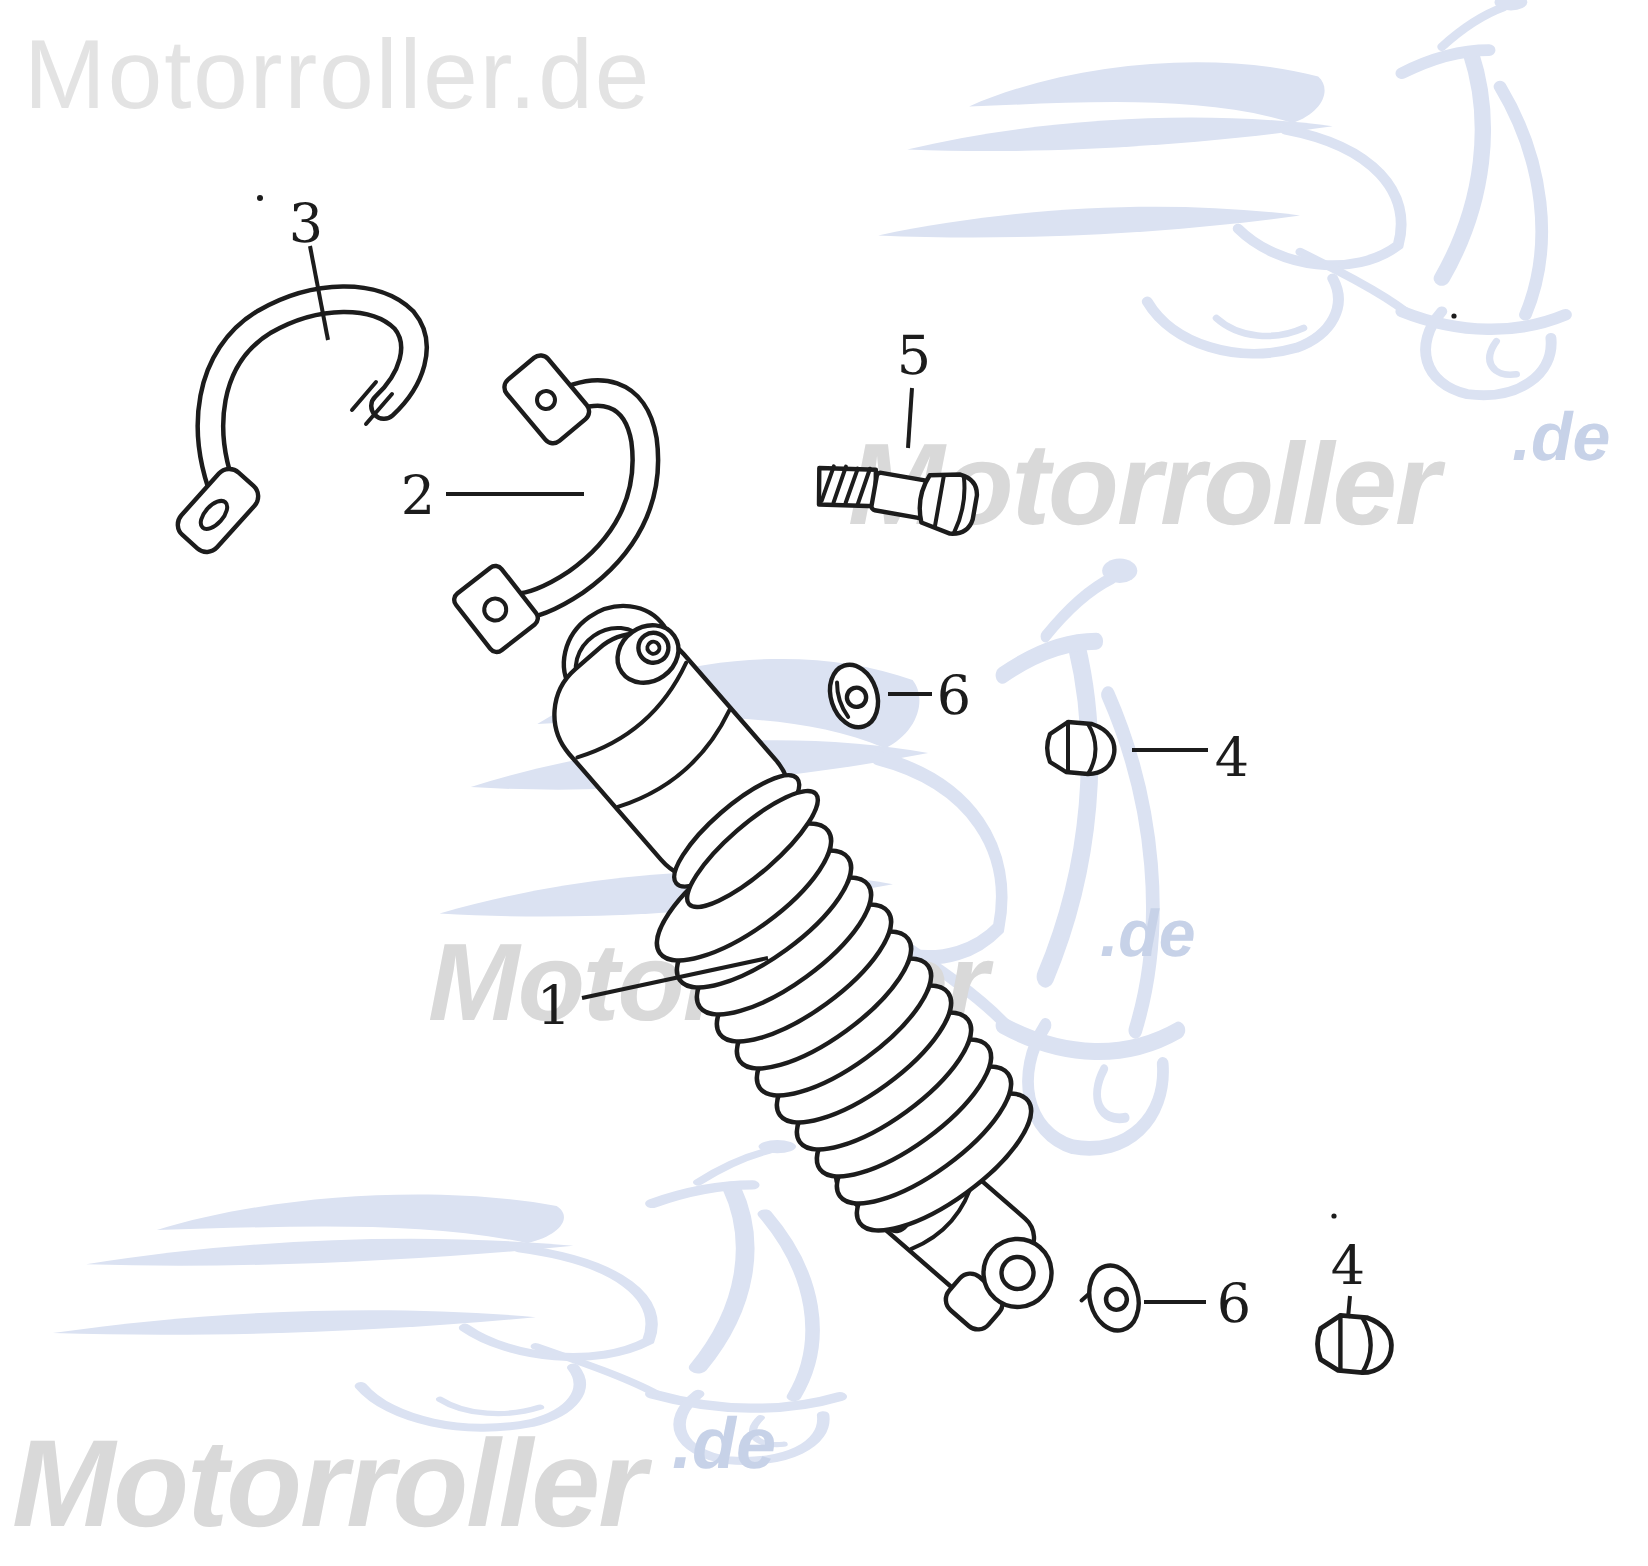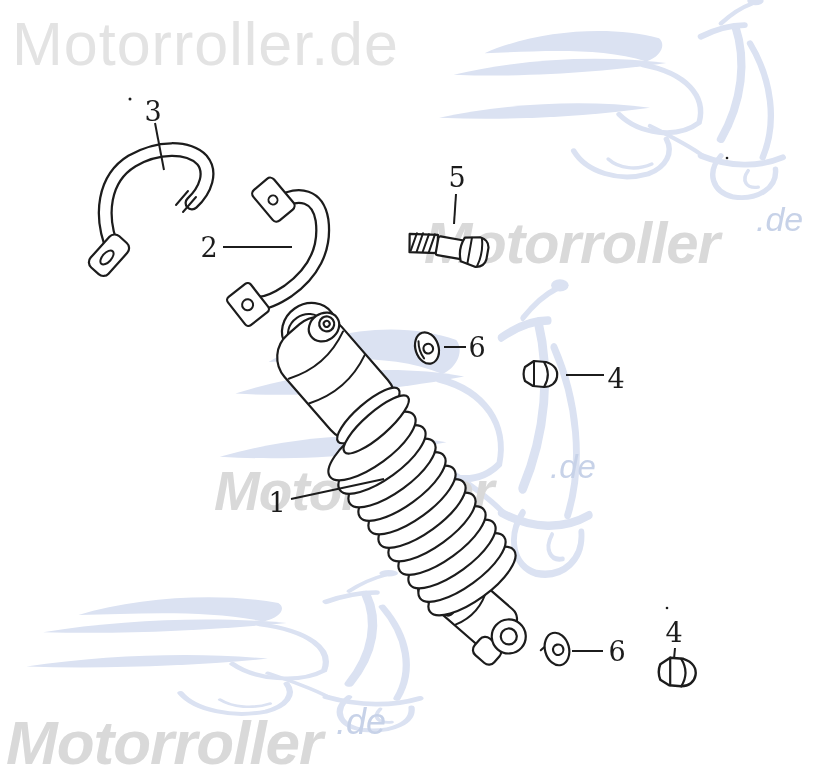--- a/index.html
+++ b/index.html
@@ -7,23 +7,23 @@
     --wm-gray:#d9d9d9;
     --wm-gray-light:#e3e3e3;
     --wm-blue:#c7d2e8;
     --scooter-blue:#dbe2f2;
   }
   html,body{margin:0;padding:0;background:#fff}
   .stage{position:relative;width:824px;height:783px;background:#fff;overflow:hidden;
          font-family:"Liberation Sans",sans-serif}
   .layer{position:absolute;left:0;top:0}
   .wm{position:absolute;white-space:nowrap;line-height:1;user-select:none}
-  .wm-plain{color:var(--wm-gray-light);font-size:61px;font-weight:400;letter-spacing:1px}
+  .wm-plain{color:var(--wm-gray-light);font-size:49px;font-weight:400;letter-spacing:1px}
   .wm-italic{color:var(--wm-gray);font-size:58px;font-weight:700;font-style:italic;letter-spacing:-1px}
-  .wm-tld{color:var(--wm-blue);font-weight:400;font-style:italic}
+  .wm-tld{color:var(--wm-blue);font-weight:700;font-style:italic}
   .part{fill:#fff;stroke:var(--ink);stroke-width:2.2;stroke-linejoin:round}
   .pline{fill:none;stroke:var(--ink);stroke-width:2;stroke-linejoin:round;stroke-linecap:round}
   .tube-out{fill:none;stroke:var(--ink);stroke-width:15;stroke-linecap:round}
   .tube-in{fill:none;stroke:#fff;stroke-width:10.5;stroke-linecap:round}
   .leader{stroke:var(--ink);stroke-width:2;fill:none}
   .num{font-family:"DejaVu Serif",serif;font-size:27px;fill:var(--ink)}
   .sln{fill:none;stroke:var(--scooter-blue);stroke-linecap:round}
   .sfill{fill:var(--scooter-blue);stroke:none}
 </style>
 </head>

